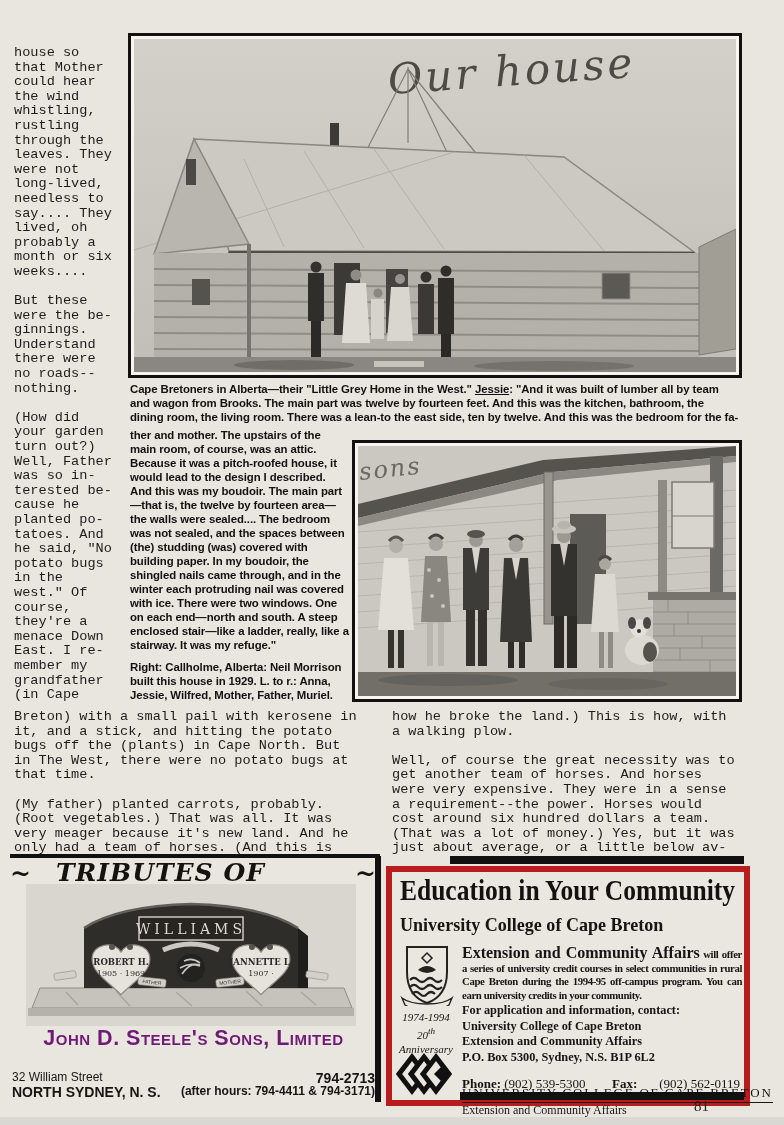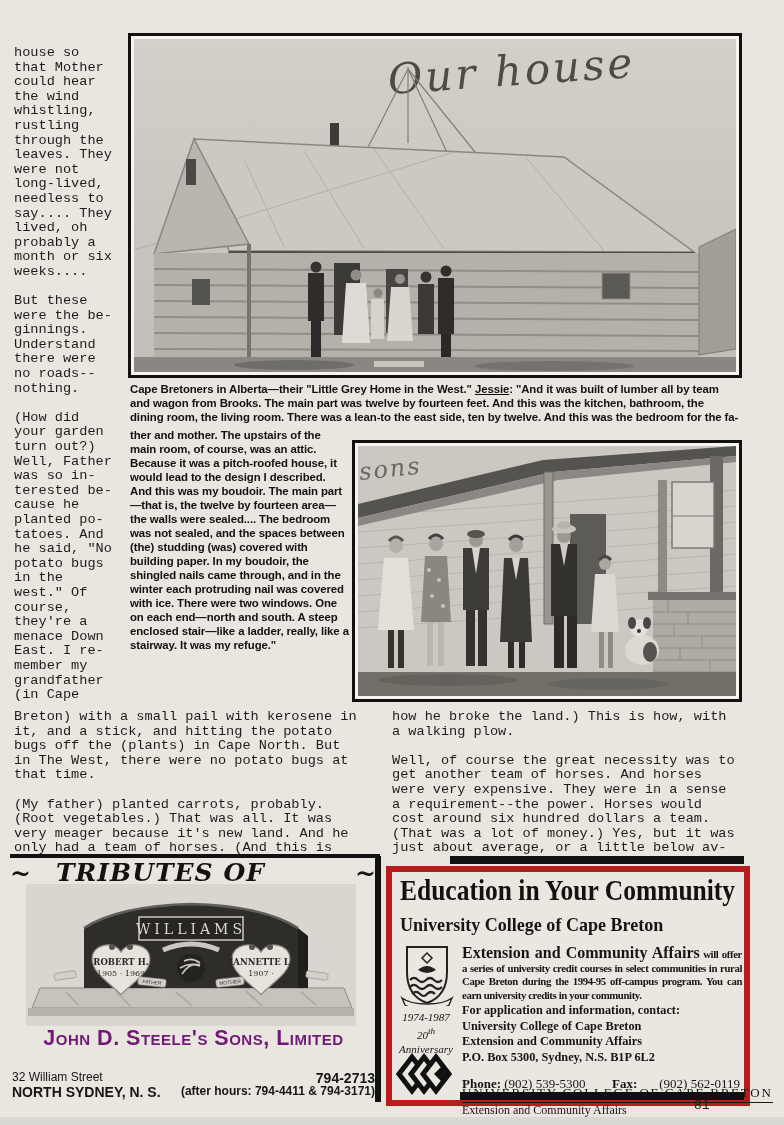--- a/index.html
+++ b/index.html
@@ -45,22 +45,22 @@
       font-size:11px;line-height:14px;}
   .contact{position:absolute;top:131px;left:70px;font-weight:700;font-size:12.3px;line-height:15.5px;}
   .phonerow{position:absolute;top:204px;left:70px;width:278px;display:flex;align-items:baseline;
       font-weight:700;font-size:13px;}
   .phonerow .fl{margin-left:auto;}
   .phonerow .fv{margin-left:22px;}
   .lhead{position:absolute;top:213px;left:70px;font-size:13px;letter-spacing:1.8px;font-weight:400;
       border-bottom:1.5px solid #1a1918;padding-bottom:1px;white-space:nowrap;}
   .lheadsub{position:absolute;top:231px;left:70px;font-size:12px;font-weight:400;}
   .botbar{position:absolute;left:68px;right:0px;bottom:-11px;height:8px;background:#111;}
-  .pagenum{position:absolute;left:694px;top:1098px;font-family:Liberation Mono, monospace;
-      font-size:13px;color:#23221f;}
+  .pagenum{position:absolute;left:694px;top:1098px;font-family:Liberation Serif, serif;
+      font-size:15px;color:#23221f;}
   .bottomstrip{position:absolute;left:0;bottom:0;width:100%;height:8px;background:#dad8d3;}
 </style>
 </head>
 <body>
 
 <div class="page">
 
   <div class="mono" style="left:14px;top:46px;width:116px;">house so
 that Mother
 could hear
@@ -181,20 +181,21 @@
       <rect x="240" y="322" width="50" height="6" fill="#c7c4bd"></rect>
     </svg>
   </div>
 
   <div class="cap" style="left:130px;top:382px;width:610px;">
     <span>Cape Bretoners in Alberta—their "Little Grey Home in the West."  </span><u>Jessie</u><span>: "And it was built of lumber all by team and wagon from Brooks. The main part was twelve by fourteen feet. And this was the kitchen, bathroom, the dining room, the living room. There was a lean-to the east side, ten by twelve. And this was the bedroom for the fa-</span>
   </div>
 
   <div class="cap" style="left:130px;top:428px;width:219px;">
     <div>ther and mother. The upstairs of the main room, of course, was an attic. Because it was a pitch-roofed house, it would lead to the design I described. And this was my boudoir. The main part —that is, the twelve by fourteen area— the walls were sealed.... The bedroom was not sealed, and the spaces between (the) studding (was) covered with building paper. In my boudoir, the shingled nails came through, and in the winter each protruding nail was covered with ice. There were two windows. One on each end—north and south. A steep enclosed stair—like a ladder, really, like a stairway. It was my refuge."</div>
+    <div class="credit">Right: Callholme, Alberta: Neil Morrison built this house in 1929. L. to r.: Anna, Jessie, Wilfred, Mother, Father, Muriel.</div>
   </div>
 
   <div class="photoframe" style="left:352px;top:440px;">
     <svg width="378" height="250" viewBox="0 0 378 250">
       <rect x="0" y="0" width="378" height="250" fill="#cbc8c2"></rect>
       <g stroke="#b7b4ae" stroke-width="1">
         <line x1="0" y1="70" x2="378" y2="44"></line>
           <line x1="0" y1="86" x2="378" y2="60"></line>
         <line x1="0" y1="102" x2="378" y2="76"></line>
           <line x1="0" y1="118" x2="378" y2="92"></line>
@@ -393,21 +394,21 @@
       <path d="M10,43 q4,-4 8,0 q4,4 8,0 q4,-4 8,0 q4,4 8,0" fill="none" stroke="#23221f" stroke-width="2.2"></path>
       <path d="M12,50 q4,-4 8,0 q4,4 7,0 q4,-4 8,0" fill="none" stroke="#23221f" stroke-width="2.2"></path>
       <path d="M2,54 q8,6 25,6 q17,0 25,-6 l-3,7 q-8,5 -22,5 q-14,0 -22,-5 Z" fill="#eae7e1" stroke="#23221f" stroke-width="1.4"></path>
     </svg>
 
     <div class="prog">
       <b>Extension and Community Affairs</b><span> will offer a series of university credit courses in select communities in rural Cape Breton during the 1994-95 off-campus program. You can earn university credits in your community.</span>
     </div>
 
     <div class="anniv">
-      <div>1974-1987</div>
+      <div>1974-1994</div>
       <div><span>20</span><sup>th</sup><span> Anniversary</span></div>
     </div>
 
     <div class="contact">
       <div>For application and information, contact:</div>
       <div>University College of Cape Breton</div>
       <div>Extension and Community Affairs</div>
       <div>P.O. Box 5300, Sydney, N.S. B1P 6L2</div>
     </div>
 

